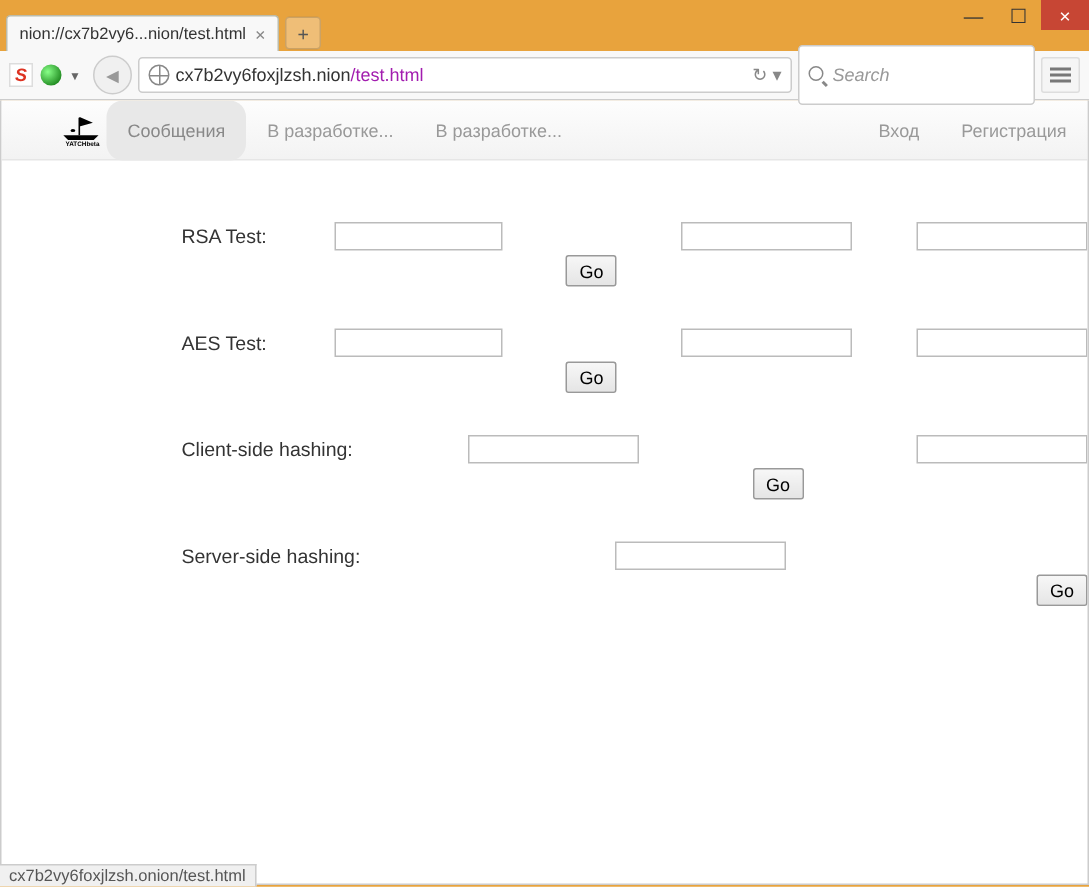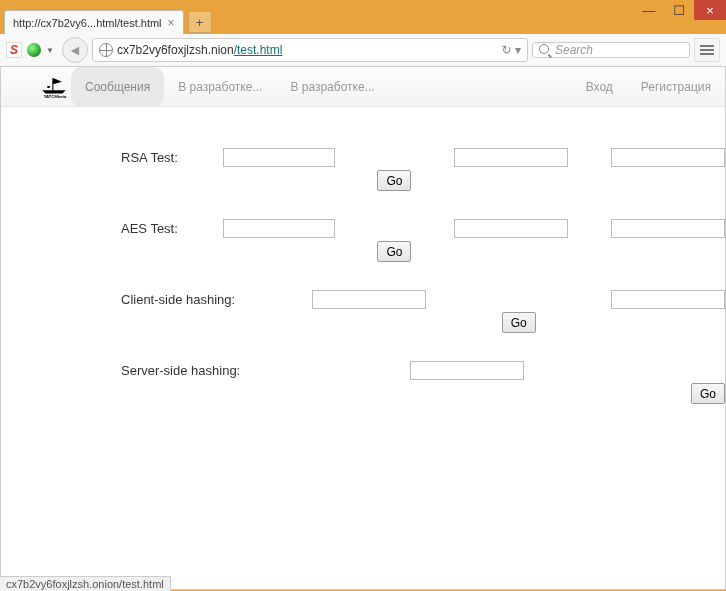--- a/index.html
+++ b/index.html
@@ -163,29 +163,29 @@
   background: #888;
 }
 .url-globe::before {
   content: '';
   position: absolute;
   left: 0; top: 6px;
   height: 1px; width: 100%;
   background: #888;
 }
 .url-text { color: #333; }
-.url-text .gray { color: #0f766e; text-decoration: underline; }
+.url-text .gray { color: #a21caf; }
 .url-reload {
   margin-left: auto;
   color: #888;
   font-size: 12px;
 }
 .search-box {
   width: 158px;
-  height: 16px;
+  height: 40px;
   border: 1px solid #ccc;
   border-radius: 3px;
   background: #fff;
   display: flex;
   align-items: center;
   padding: 0 6px;
   font-size: 12px;
   gap: 4px;
 }
 .mag-icon {
@@ -326,21 +326,21 @@
   <div class="win-controls">
     <div class="win-btn">—</div>
     <div class="win-btn">☐</div>
     <div class="win-btn close">×</div>
   </div>
 
   <div class="title-bar"></div>
 
   <div class="tab-strip">
     <div class="browser-tab">
-      <span>http://cx7b2vy6...html/test.html</span>
+      <span>nion://cx7b2vy6...nion/test.html</span>
       <span class="tab-close">×</span>
     </div>
     <div class="new-tab">+</div>
   </div>
 
   <div class="toolbar">
     <div class="tb-icon">
         <div class="s-icon">S</div>
       </div>
     <div class="tb-icon">

